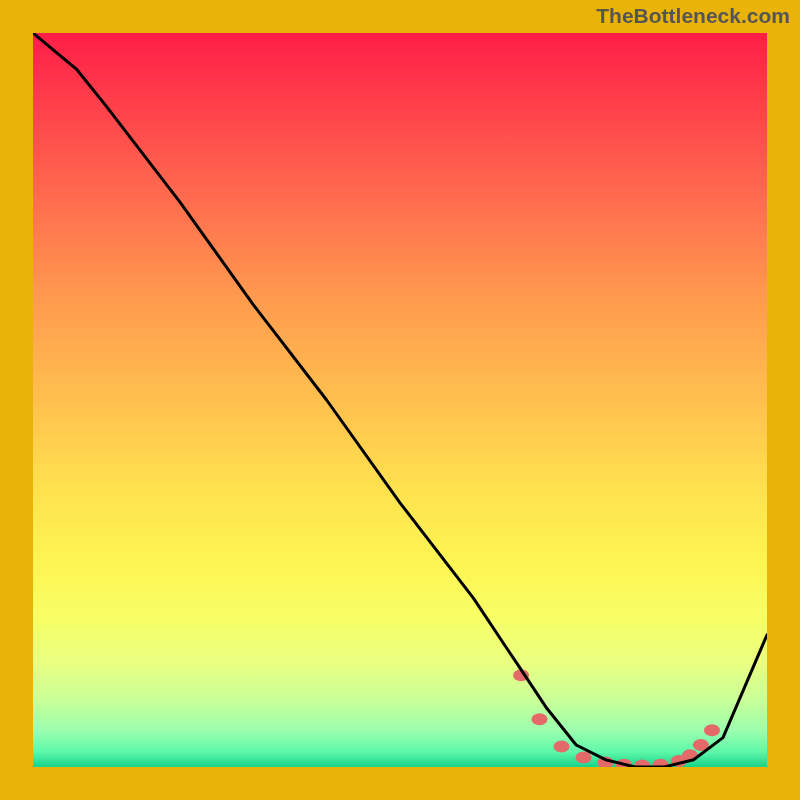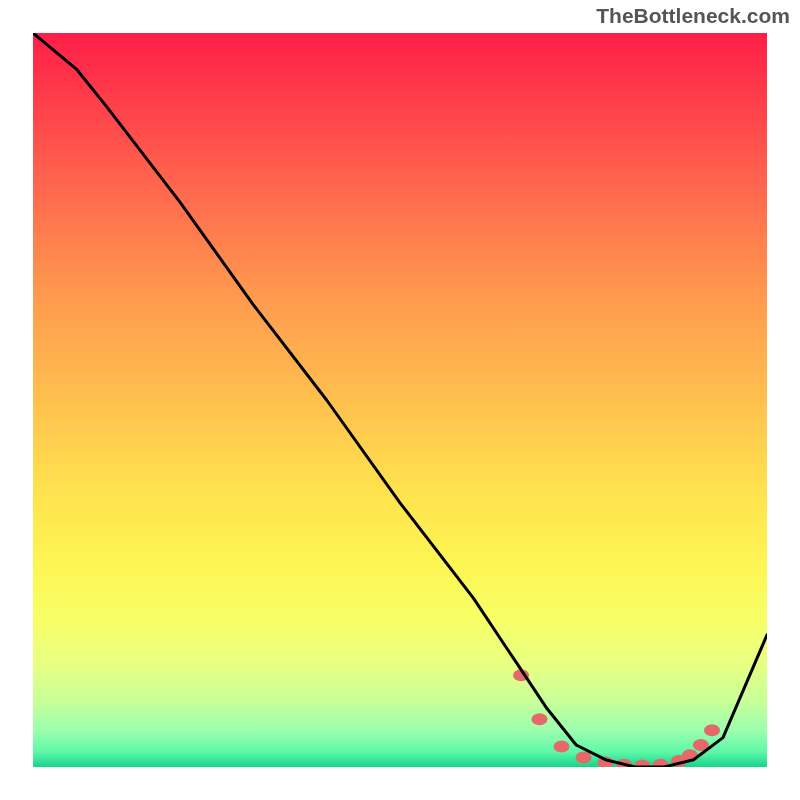--- a/index.html
+++ b/index.html
@@ -8,21 +8,21 @@
     width: 800px;
     height: 800px;
     background: #000;
     overflow: hidden;
     font-family: Arial, Helvetica, sans-serif;
   }
   .frame {
     position: relative;
     width: 800px;
     height: 800px;
-    background: #ffffff;
+    background: #eab308;
     text-align: center;
   }
   .attribution {
     position: absolute;
     top: 4px;
     right: 10px;
     color: #555;
     font-size: 21px;
     font-weight: bold;
     letter-spacing: 0px;

